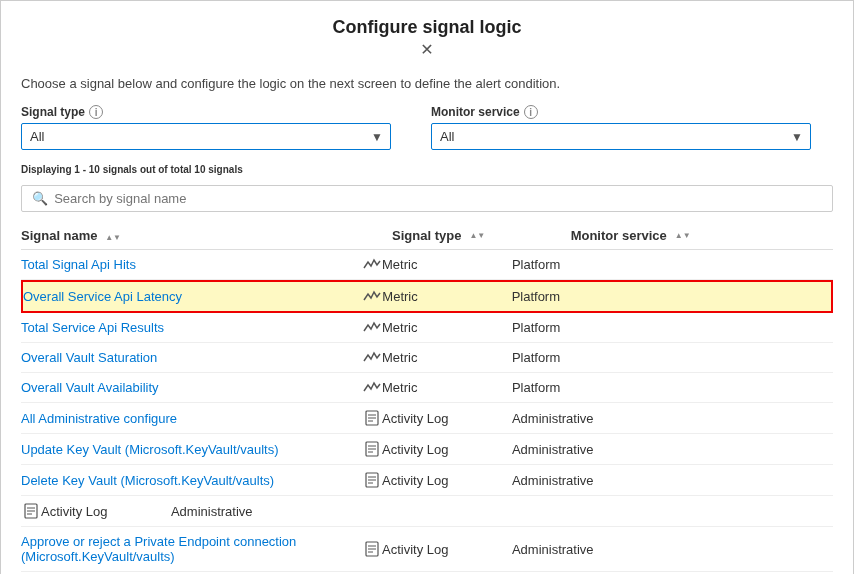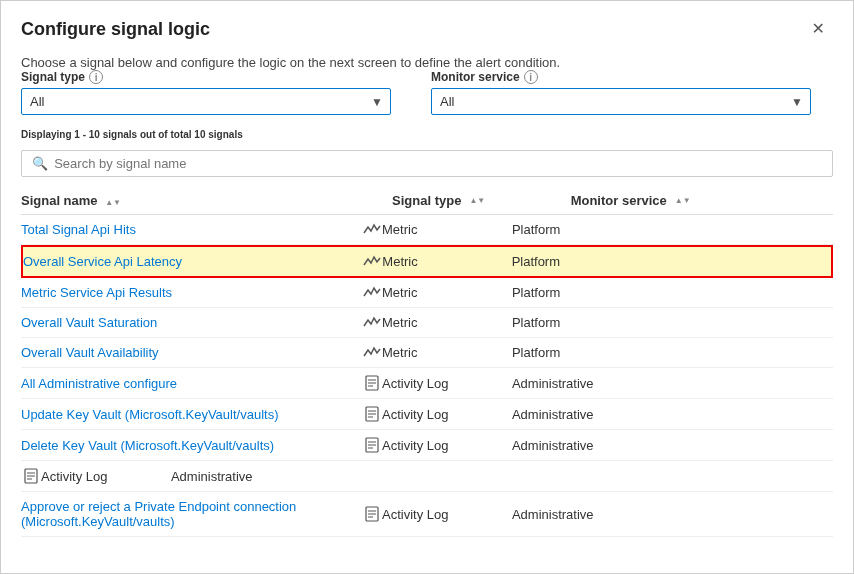--- a/index.html
+++ b/index.html
@@ -16,20 +16,21 @@
       border: 1px solid #ccc;
       box-shadow: 0 2px 10px rgba(0,0,0,0.2);
       position: relative;
     }
     .dialog-header {
       display: flex;
       justify-content: space-between;
       align-items: center;
       padding: 16px 20px 10px 20px;
       border-bottom: none;
+      flex-direction: column;
     }
     .dialog-title {
       font-size: 18px;
       font-weight: 600;
       color: #222;
     }
     .close-btn {
       cursor: pointer;
       font-size: 16px;
       color: #555;
@@ -37,20 +38,21 @@
       border: none;
       padding: 4px 8px;
       line-height: 1;
     }
     .dialog-body {
       padding: 4px 20px 20px 20px;
     }
     .description {
       color: #444;
       font-size: 13px;
+      margin-bottom: 14px;
     }
     .dropdowns-row {
       display: flex;
       gap: 40px;
       margin-bottom: 14px;
     }
     .dropdown-group {
       display: flex;
       flex-direction: column;
       gap: 4px;
@@ -260,21 +262,21 @@
     <span class="row-signal-name">Overall Service Api Latency</span>
     <span class="row-icon">
               <svg width="18" height="14" viewBox="0 0 18 14" fill="none" xmlns="http://www.w3.org/2000/svg">
                 <polyline points="1,10 5,4 8,8 11,2 14,7 17,3" stroke="#555" stroke-width="1.5" fill="none"></polyline>
               </svg>
             </span>
     <span class="row-signal-type">Metric</span>
     <span class="row-monitor-service">Platform</span>
   </div>
           <div class="table-row">
-    <span class="row-signal-name">Metric Service Api Results</span>
+    <span class="row-signal-name">Total Service Api Results</span>
     <span class="row-icon">
               <svg width="18" height="14" viewBox="0 0 18 14" fill="none" xmlns="http://www.w3.org/2000/svg">
                 <polyline points="1,10 5,4 8,8 11,2 14,7 17,3" stroke="#555" stroke-width="1.5" fill="none"></polyline>
               </svg>
             </span>
     <span class="row-signal-type">Metric</span>
     <span class="row-monitor-service">Platform</span>
   </div>
           <div class="table-row">
     <span class="row-signal-name">Overall Vault Saturation</span>

